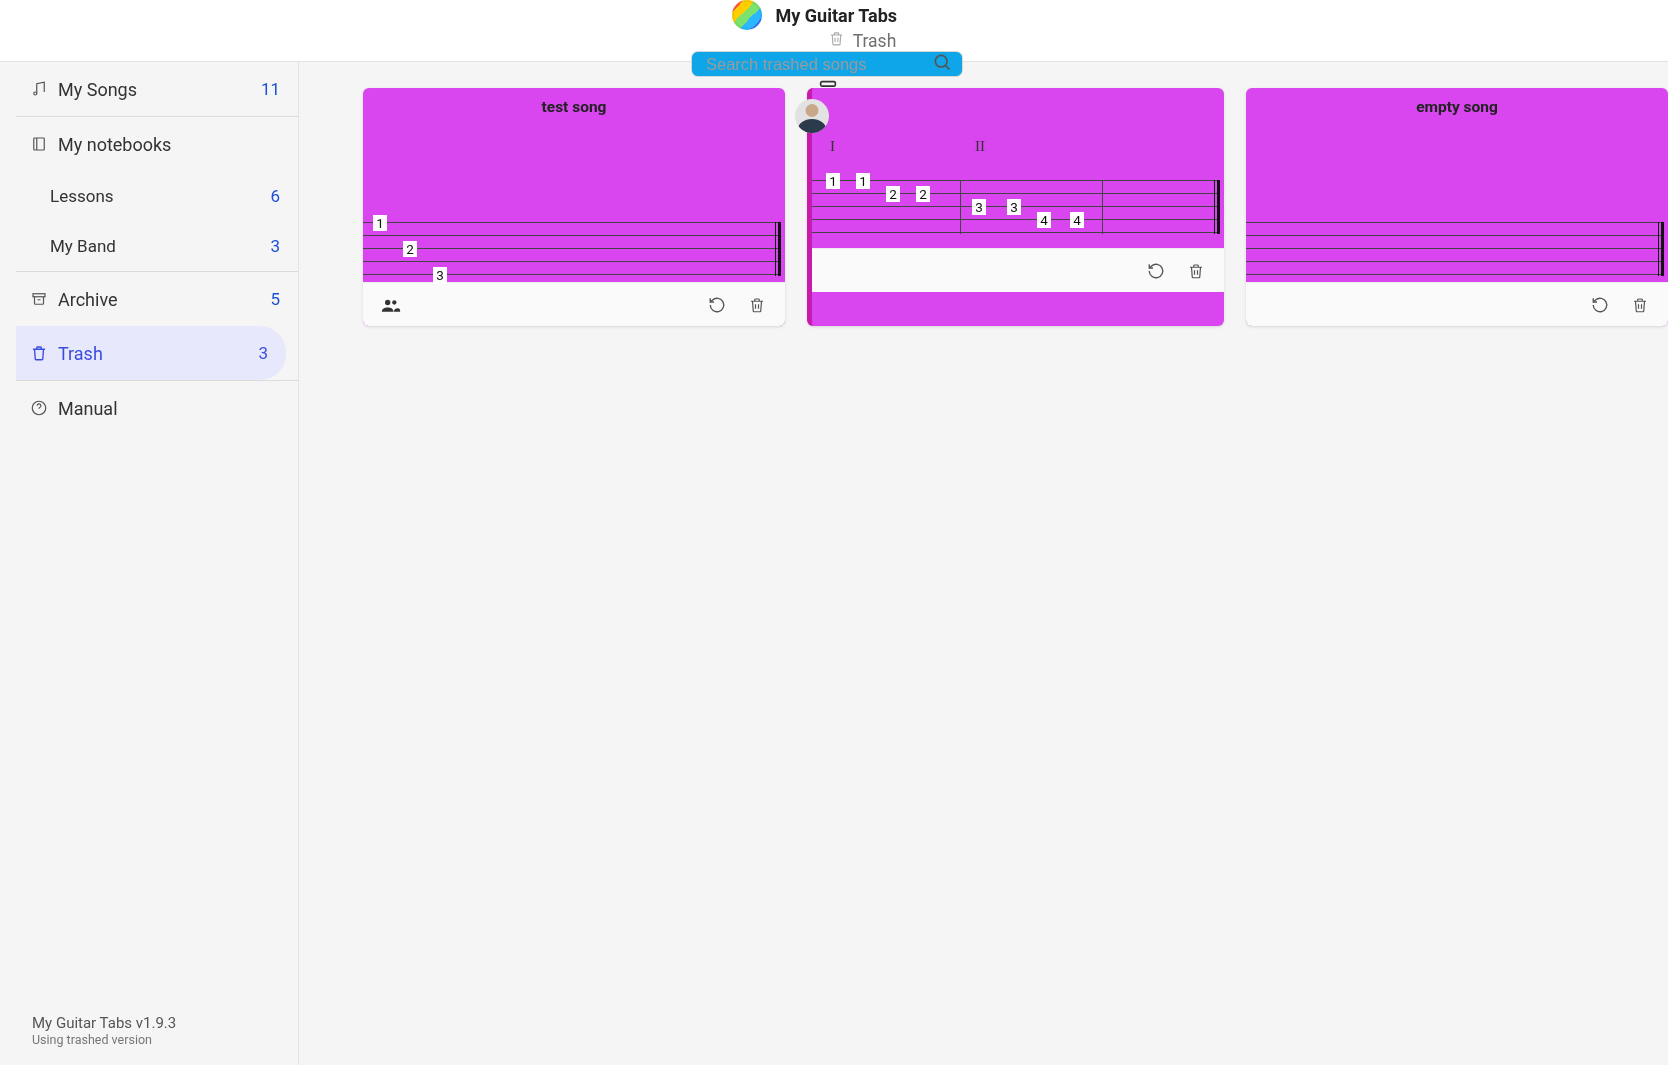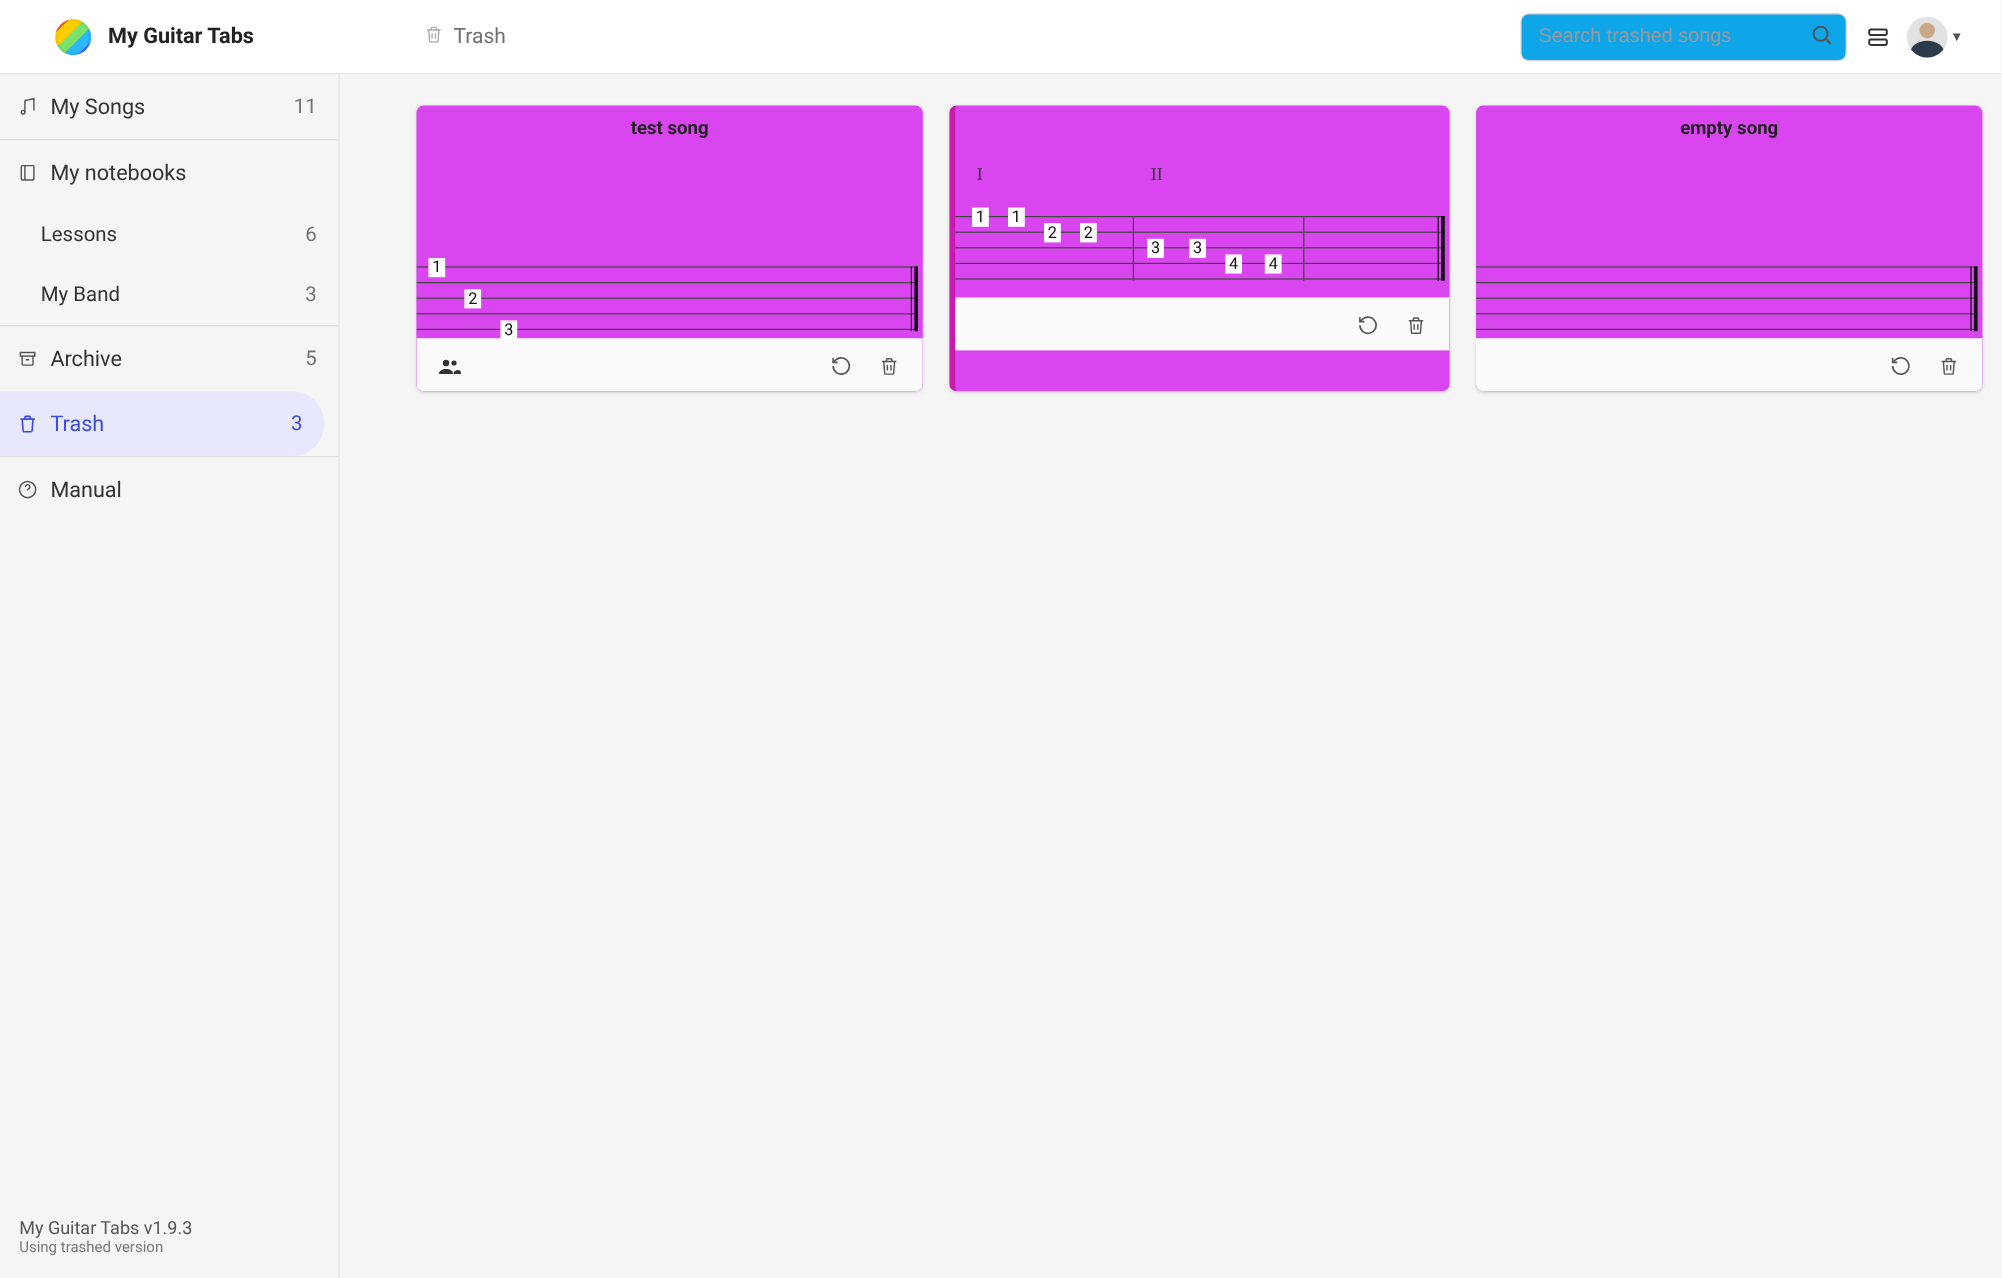--- a/index.html
+++ b/index.html
@@ -12,20 +12,21 @@
     overflow: hidden;
   }
   .app { display: flex; flex-direction: column; height: 100%; }
   .header {
     height: 62px;
     background: #fff;
     border-bottom: 1px solid #e3e3e3;
     display: flex;
     align-items: center;
     padding: 0 14px 0 0;
+    flex-direction: column;
   }
   .brand {
     display: flex;
     align-items: center;
     gap: 14px;
     width: 283px;
     padding-left: 46px;
   }
   .brand-logo {
     width: 30px; height: 30px;
@@ -72,39 +73,39 @@
   .avatar::before {
     content:""; position:absolute; top:5px; left:50%; transform:translateX(-50%);
     width:13px; height:13px; border-radius:50%; background:#c9a88a;
   }
   .avatar::after {
     content:""; position:absolute; bottom:-6px; left:50%; transform:translateX(-50%);
     width:28px; height:20px; border-radius:50% 50% 0 0; background:#2b3b4c;
   }
   .caret { font-size:11px; color:#555; }
 
-  .body { flex:1; display:flex; min-height:0; }
+  .body { flex:1; display:flex; min-height:0;margin-left:16px; }
   .sidebar {
     width: 283px;
     background:#f5f5f5;
     border-right: 1px solid #e3e3e3;
     display:flex; flex-direction:column;
   }
   .nav { flex:1; }
   .nav-item {
     display:flex; align-items:center;
     height: 54px;
     padding: 0 18px 0 14px;
     font-size: 18px;
     cursor:pointer;
     color:#333;
     gap:10px;
   }
   .nav-item .label { flex:1; }
-  .nav-item .count { color:#737373; font-size:17px; }
+  .nav-item .count { color:#1d4ed8; font-size:17px; }
   .nav-sub { padding-left: 34px; height:50px; font-size:17px; }
   .nav-sep { height:1px; background:#dcdcdc; margin:0; }
   .nav-item.active {
     background:#e7e8fb;
     color:#3b4de0;
     border-radius: 0 26px 26px 0;
     margin-right: 12px;
   }
   .nav-item.active .count { color:#3b4de0; }
   .nav-item svg { width:18px; height:18px; stroke:#555; fill:none; flex-shrink:0;}

